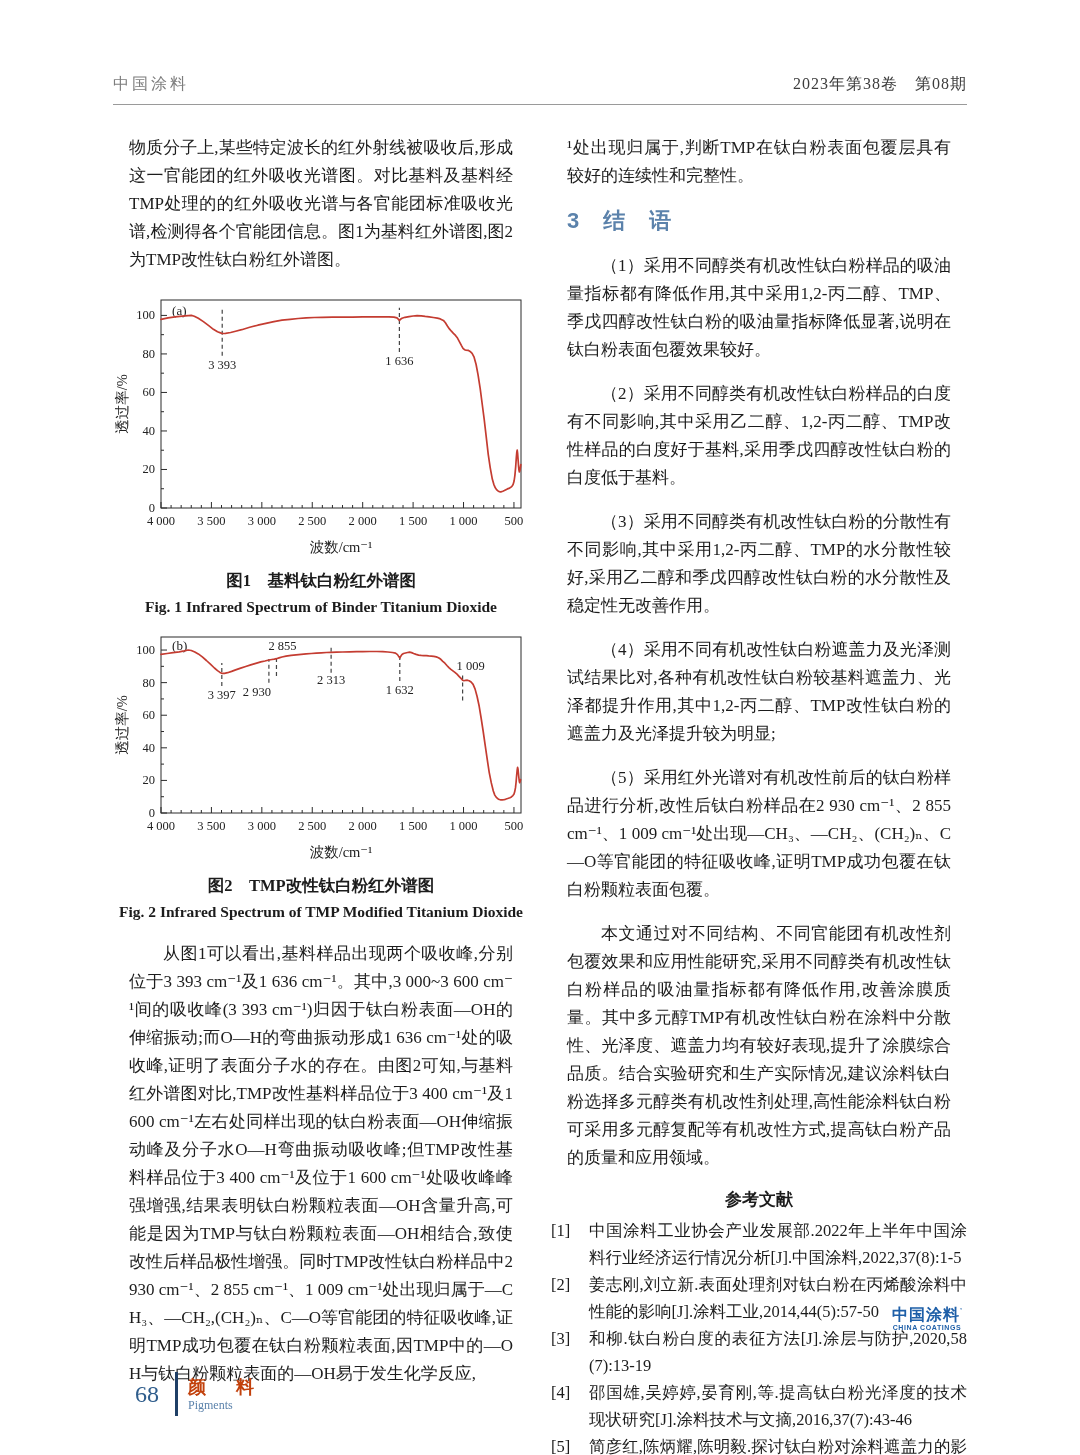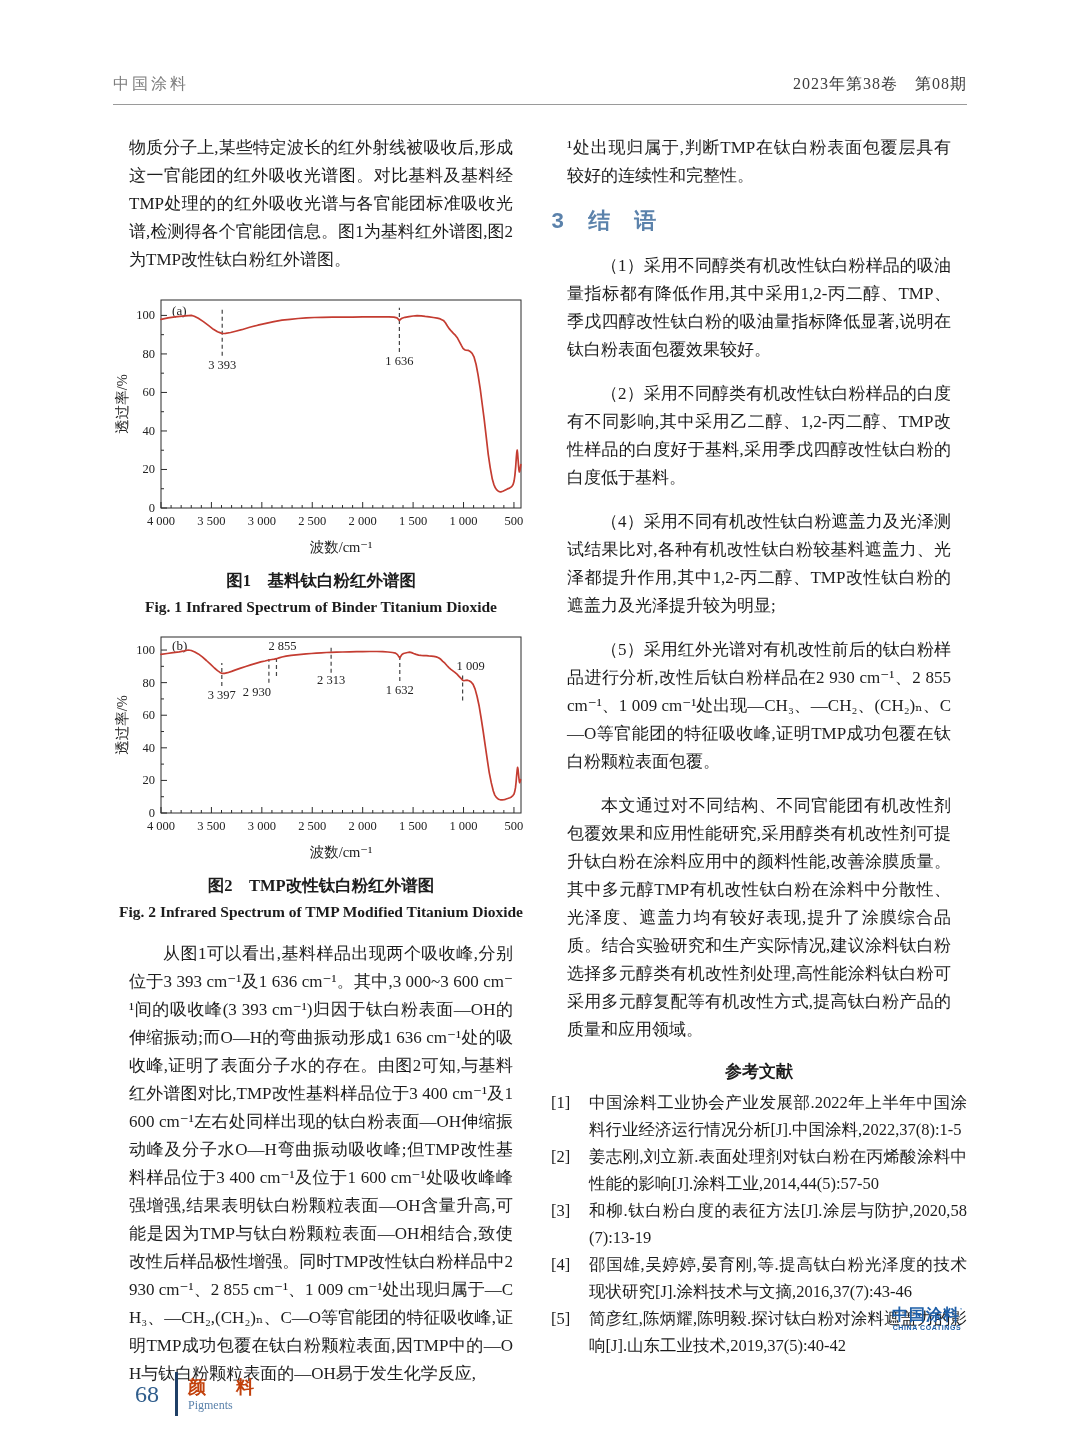--- a/index.html
+++ b/index.html
@@ -25,23 +25,23 @@
     margin:16px;font-size:17px;line-height:28px;text-align:justify;
     text-justify:inter-ideograph;word-break:break-all;
   }
   p.indent{text-indent:2em;}
   .figure{margin:2px 0 4px 0;}
   .figure svg{display:block;}
   svg text{font-family:"Liberation Serif","DejaVu Serif",serif;fill:#222;}
   .cap-cn{font-weight:bold;font-size:16.5px;text-align:center;margin:0;line-height:26px;}
   .cap-en{font-weight:bold;font-size:15.5px;text-align:center;margin:0 0 8px 0;line-height:25px;}
   .section-heading{
-    font-family:Liberation Mono, monospace;
+    font-family:Liberation Sans, sans-serif;
     color:#5b82ab;font-size:22px;font-weight:bold;
-    margin:16px 0 12px 0;letter-spacing:1px;
+    margin:16px 0 12px 16px;letter-spacing:1px;
   }
   .refs-title{
     font-weight:bold;font-size:17px;text-align:center;margin:10px 0 6px 0;
   }
   .ref{display:flex;font-size:16.5px;line-height:27px;}
   .ref .no{width:38px;flex:none;}
   .ref .txt{flex:1;text-align:justify;text-justify:inter-ideograph;word-break:break-all;}
   .logo{
     position:absolute;right:118px;top:1306px;text-align:center;
     color:#1e5fa8;font-family:"Liberation Sans","DejaVu Sans",sans-serif;line-height:1.1;
@@ -238,23 +238,24 @@
       <p class="para indent">从图1可以看出,基料样品出现两个吸收峰,分别位于3 393 cm⁻¹及1 636 cm⁻¹。其中,3 000~3 600 cm⁻¹间的吸收峰(3 393 cm⁻¹)归因于钛白粉表面—OH的伸缩振动;而O—H的弯曲振动形成1 636 cm⁻¹处的吸收峰,证明了表面分子水的存在。由图2可知,与基料红外谱图对比,TMP改性基料样品位于3 400 cm⁻¹及1 600 cm⁻¹左右处同样出现的钛白粉表面—OH伸缩振动峰及分子水O—H弯曲振动吸收峰;但TMP改性基料样品位于3 400 cm⁻¹及位于1 600 cm⁻¹处吸收峰峰强增强,结果表明钛白粉颗粒表面—OH含量升高,可能是因为TMP与钛白粉颗粒表面—OH相结合,致使改性后样品极性增强。同时TMP改性钛白粉样品中2 930 cm⁻¹、2 855 cm⁻¹、1 009 cm⁻¹处出现归属于—CH₃、—CH₂,(CH₂)ₙ、C—O等官能团的特征吸收峰,证明TMP成功包覆在钛白粉颗粒表面,因TMP中的—OH与钛白粉颗粒表面的—OH易于发生化学反应,</p>
     </div>
 
     <div class="col">
       <p class="para">¹处出现归属于,判断TMP在钛白粉表面包覆层具有较好的连续性和完整性。</p>
 
       <div class="section-heading">3　结　语</div>
 
       <p class="para indent">（1）采用不同醇类有机改性钛白粉样品的吸油量指标都有降低作用,其中采用1,2-丙二醇、TMP、季戊四醇改性钛白粉的吸油量指标降低显著,说明在钛白粉表面包覆效果较好。</p>
       <p class="para indent">（2）采用不同醇类有机改性钛白粉样品的白度有不同影响,其中采用乙二醇、1,2-丙二醇、TMP改性样品的白度好于基料,采用季戊四醇改性钛白粉的白度低于基料。</p>
+      <p class="para indent">（3）采用不同醇类有机改性钛白粉的分散性有不同影响,其中采用1,2-丙二醇、TMP的水分散性较好,采用乙二醇和季戊四醇改性钛白粉的水分散性及稳定性无改善作用。</p>
       <p class="para indent">（4）采用不同有机改性钛白粉遮盖力及光泽测试结果比对,各种有机改性钛白粉较基料遮盖力、光泽都提升作用,其中1,2-丙二醇、TMP改性钛白粉的遮盖力及光泽提升较为明显;</p>
       <p class="para indent">（5）采用红外光谱对有机改性前后的钛白粉样品进行分析,改性后钛白粉样品在2 930 cm⁻¹、2 855 cm⁻¹、1 009 cm⁻¹处出现—CH₃、—CH₂、(CH₂)ₙ、C—O等官能团的特征吸收峰,证明TMP成功包覆在钛白粉颗粒表面包覆。</p>
-      <p class="para indent">本文通过对不同结构、不同官能团有机改性剂包覆效果和应用性能研究,采用醇类有机改性剂可提升钛白粉在涂料应用中的颜料性能,改善涂膜质量。其中多元醇TMP有机改性钛白粉在涂料中分散性、光泽度、遮盖力均有较好表现,提升了涂膜综合品质。结合实验研究和生产实际情况,建议涂料钛白粉选择多元醇类有机改性剂处理,高性能涂料钛白粉可采用多元醇复配等有机改性方式,提高钛白粉产品的质量和应用领域。</p>
+      <p class="para indent">本文通过对不同结构、不同官能团有机改性剂包覆效果和应用性能研究,采用不同醇类有机改性钛白粉样品的吸油量指标都有降低作用,改善涂膜质量。其中多元醇TMP有机改性钛白粉在涂料中分散性、光泽度、遮盖力均有较好表现,提升了涂膜综合品质。结合实验研究和生产实际情况,建议涂料钛白粉选择多元醇类有机改性剂处理,高性能涂料钛白粉可采用多元醇复配等有机改性方式,提高钛白粉产品的质量和应用领域。</p>
 
       <div class="refs-title">参考文献</div>
 
       <div class="ref">
         <span class="no">[1]</span>
         <span class="txt">中国涂料工业协会产业发展部.2022年上半年中国涂料行业经济运行情况分析[J].中国涂料,2022,37(8):1-5</span>
       </div>
       <div class="ref">
         <span class="no">[2]</span>
         <span class="txt">姜志刚,刘立新.表面处理剂对钛白粉在丙烯酸涂料中性能的影响[J].涂料工业,2014,44(5):57-50</span>

